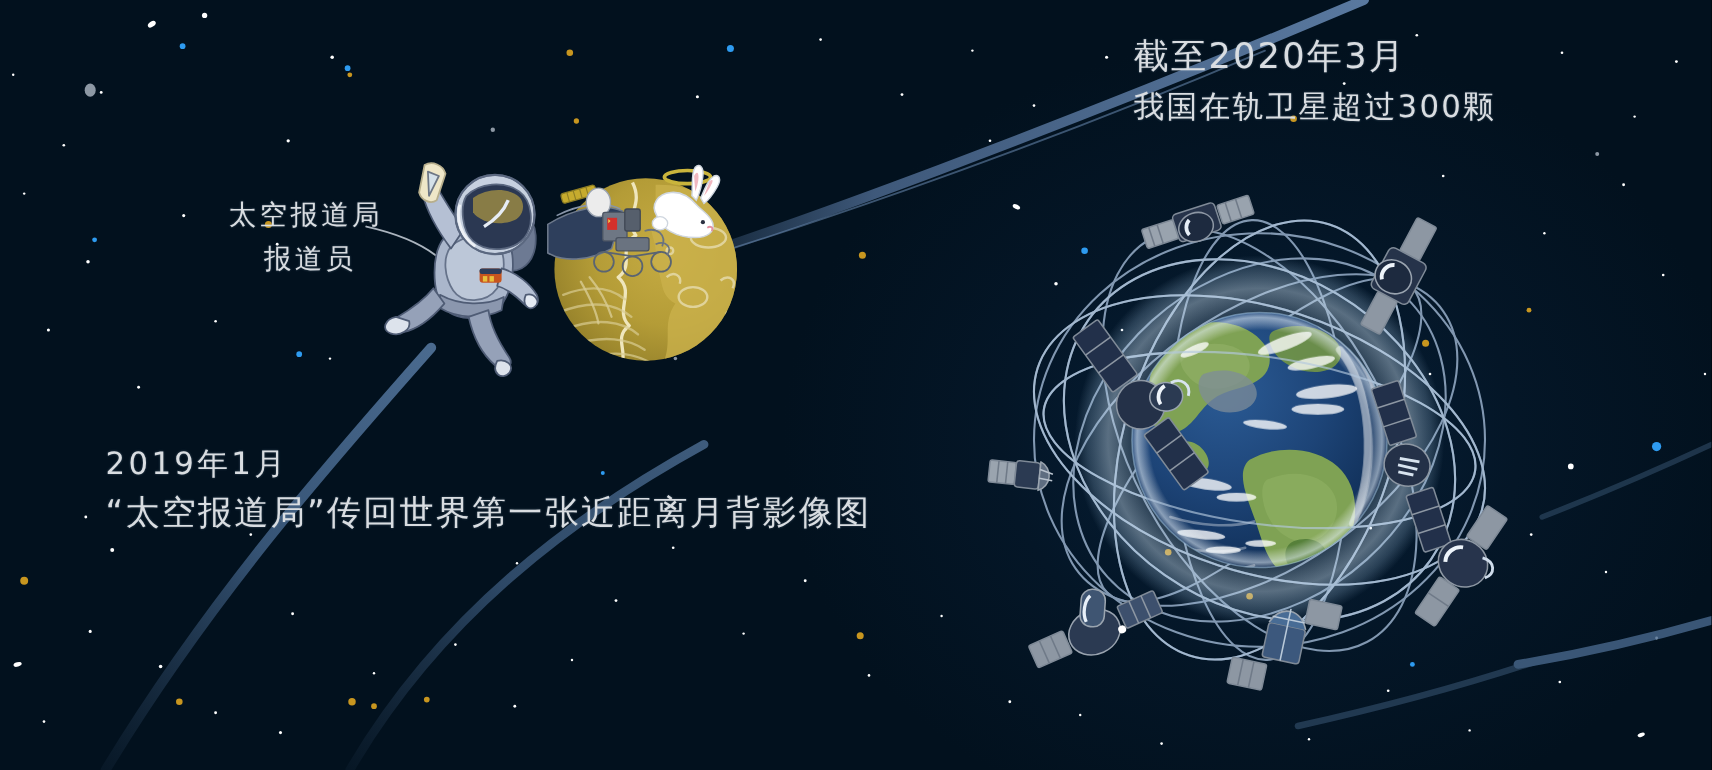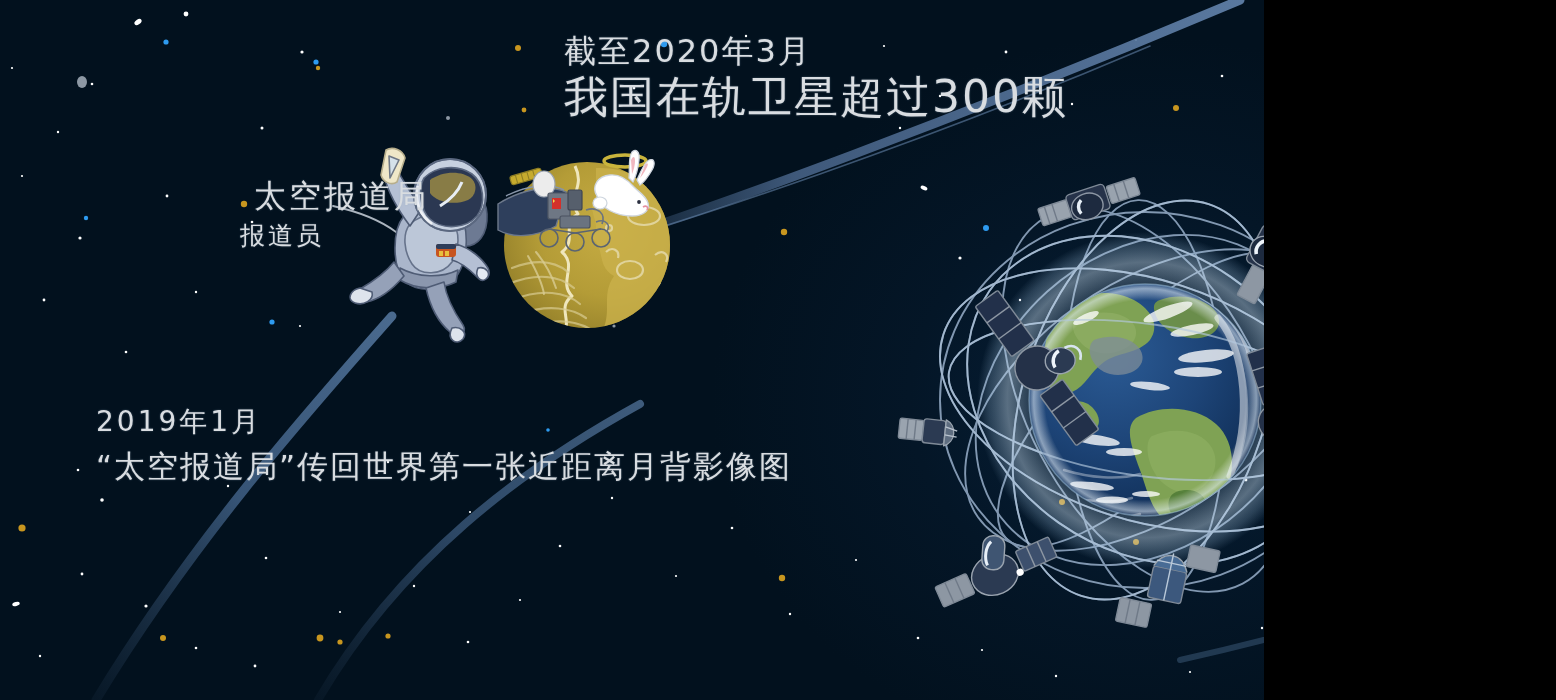--- a/index.html
+++ b/index.html
@@ -1,42 +1,42 @@
 <!DOCTYPE html>
 <html><head>
 <meta charset="utf-8">
 <style>
   html,body{margin:0;padding:0;background:#000;}
   #stage{
-    position:relative;width:1264px;height:700px;overflow:hidden;
+    position:relative;width:1556px;height:700px;overflow:hidden;
     background:
       radial-gradient(ellipse 620px 520px at 1145px 400px, #06203a 0%, #041627 38%, #02111e 70%),
       linear-gradient(160deg,#021120 0%,#01101d 45%,#020f1b 100%);
     font-family:"DejaVu Sans","Liberation Sans",sans-serif;
   }
   .layer{position:absolute;left:0;top:0;width:1556px;height:700px;}
   svg.layer{overflow:visible;}
 
   
   .caption{
     position:absolute;color:#d9dde1;
     font-family:"DejaVu Sans","Liberation Sans",sans-serif;
     letter-spacing:2px;white-space:nowrap;
     text-shadow:0 0 2px rgba(150,170,190,.45);
   }
   #cap-topright{right:196px;top:28px;text-align:left;}
   #cap-topright .l1{font-size:32px;line-height:46px;}
-  #cap-topright .l2{font-size:44px;line-height:46px;}
+  #cap-topright .l2{font-size:28px;line-height:46px;}
 
   #cap-bottomleft{left:96px;top:374px;margin-top:27px;}
   #cap-bottomleft .l1{font-size:28px;line-height:42px;letter-spacing:3px;}
   #cap-bottomleft .l2{font-size:31px;line-height:46px;letter-spacing:2px;}
 
   #cap-reporter{left:208px;top:176px;}
-  #cap-reporter .l1{font-size:32px;line-height:40px;letter-spacing:3px;margin-left:46px;}
+  #cap-reporter .l1{font-size:25px;line-height:40px;letter-spacing:3px;}
   #cap-reporter .l2{font-size:25px;line-height:40px;letter-spacing:3px;margin-left:32px;}
 </style>
 </head>
 <body>
 
 <div id="stage">
 
   <svg class="layer" id="starfield" viewBox="0 0 1556 700">
     <g id="stars-white" fill="#ffffff">
       <circle cx="186" cy="14" r="2.4"></circle>

